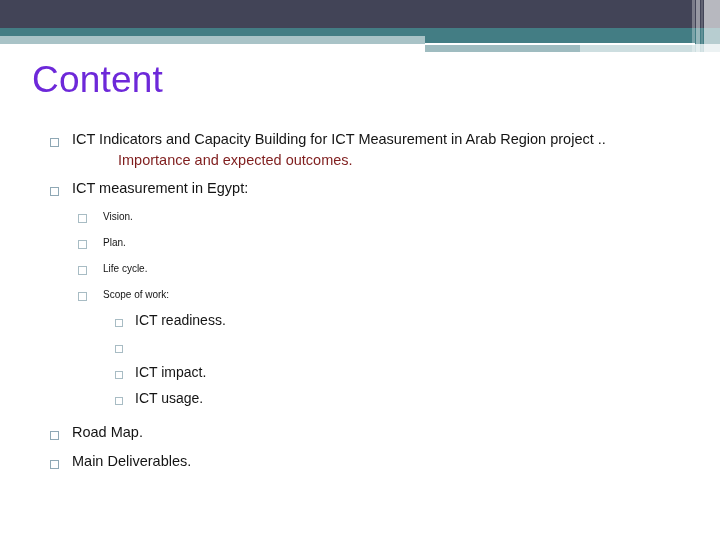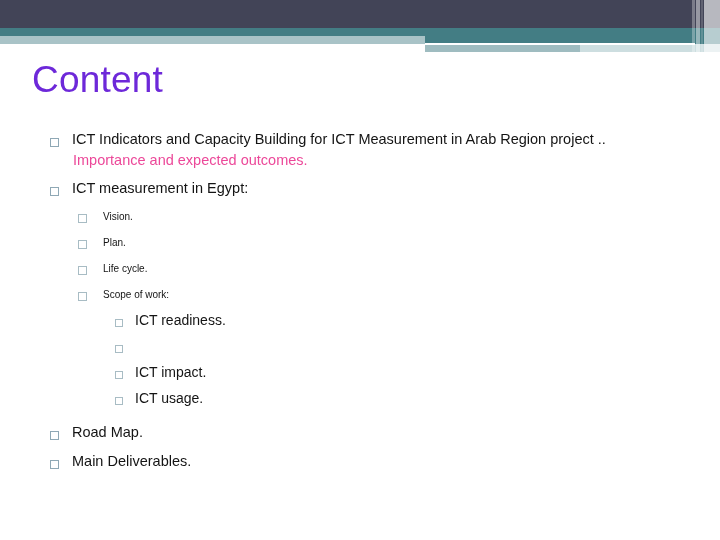--- a/index.html
+++ b/index.html
@@ -116,22 +116,23 @@
     flex: 0 0 auto;
     display: inline-block;
     box-sizing: border-box;
     background: transparent;
   }
   .bullet-text {
     flex: 0 0 auto;
     color: #141414;
   }
   .cont-text {
-    color: #ec4899;
+    color: #7f1d1d;
     white-space: nowrap;
+    margin-left: 45px;
   }
 
   
   .lvl1 { padding-left: 50px; height: 23px; }
   .lvl1 .marker {
     width: 9px; height: 9px;
     border: 1px solid #8fa8b5;
     margin-top: 5px;
     margin-right: 13px;
   }

